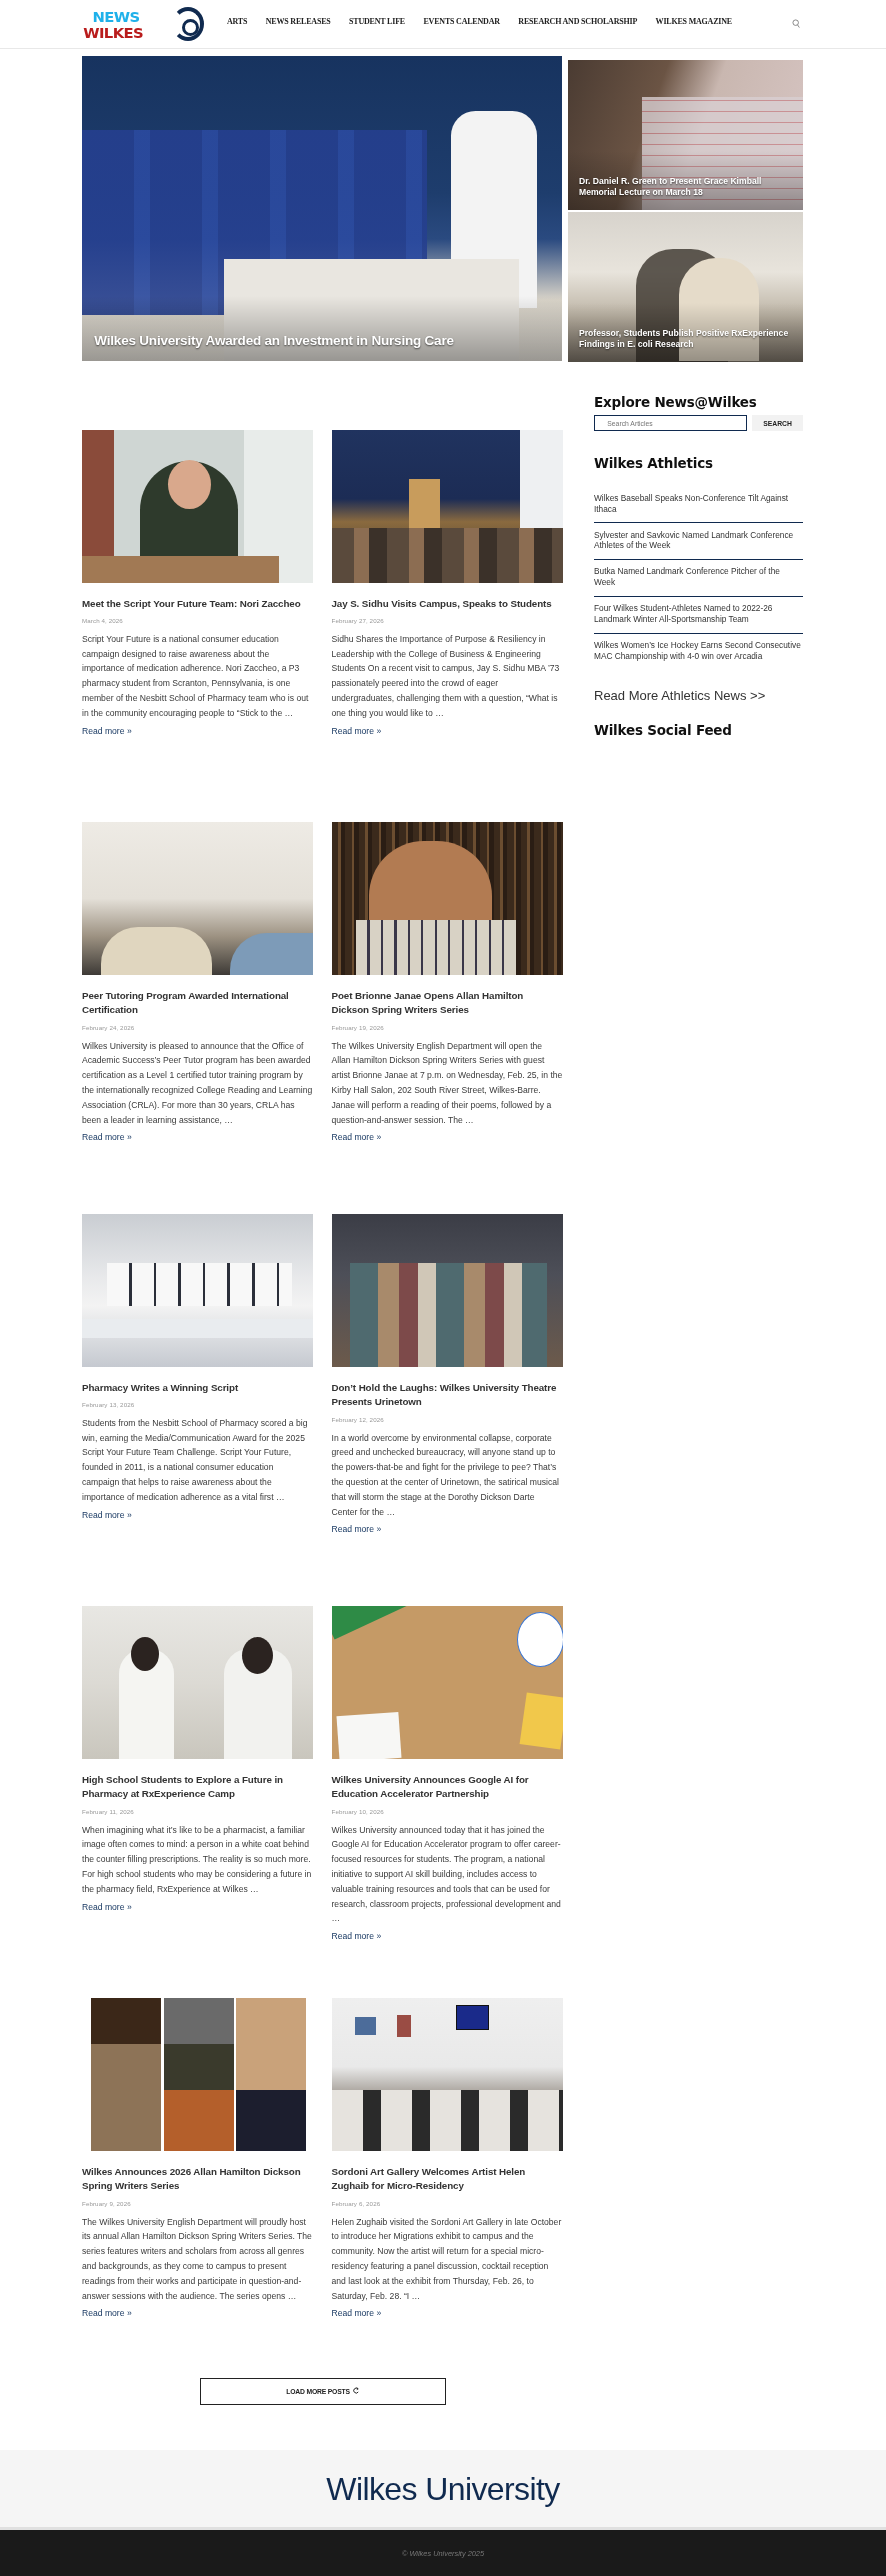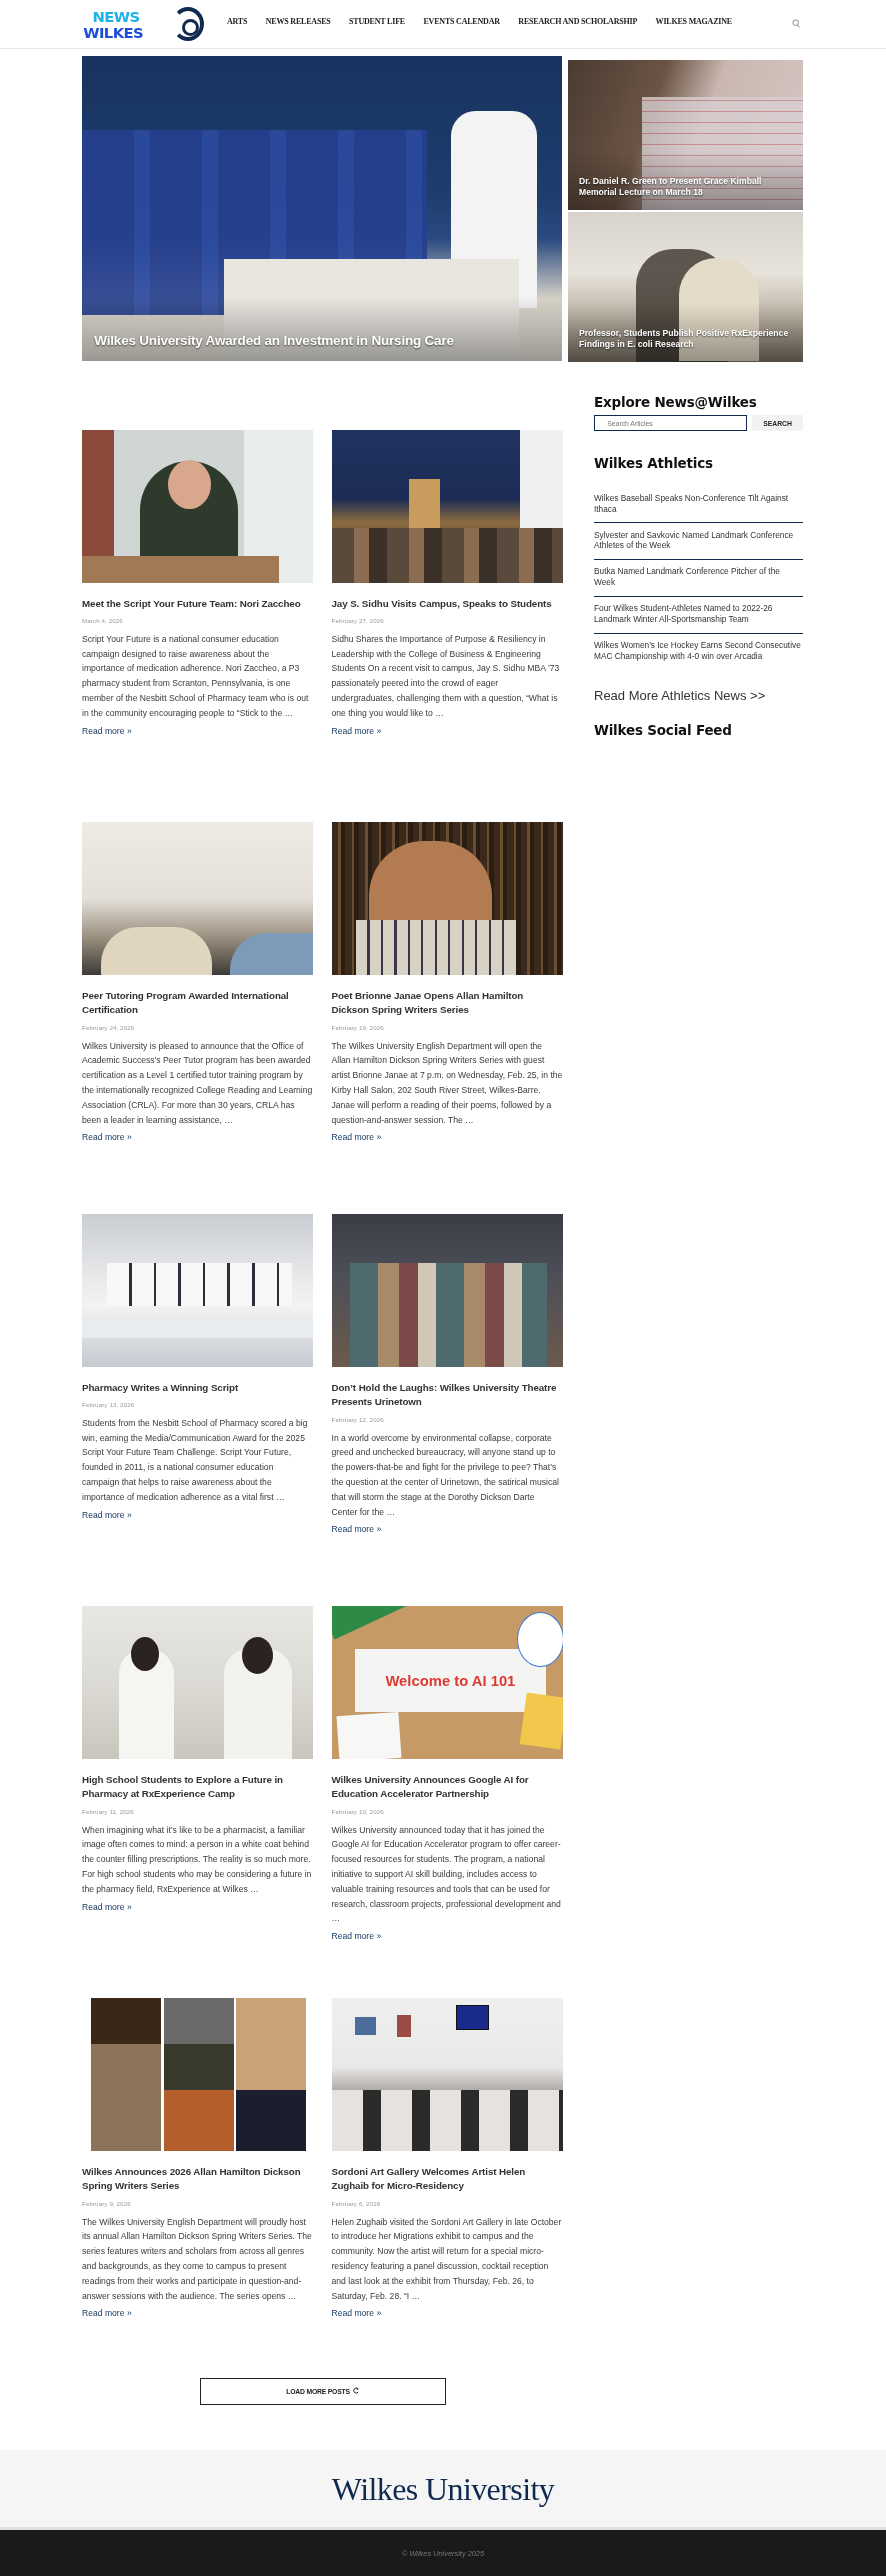--- a/index.html
+++ b/index.html
@@ -1,21 +1,21 @@
 <!DOCTYPE html>
 <html style="font-size:9.8px"><head>
 <meta charset="utf-8">
 <style>
 *{box-sizing:border-box;margin:0;padding:0}
 html,body{width:886px;background:#fff;color:#222;font-family:"Liberation Sans",sans-serif}
 a{color:inherit;text-decoration:none}
 .header{height:49px;border-bottom:0.6px solid #e8e8e8;position:relative}
 .logo{position:absolute;left:82px;top:6.2px;width:123px;height:37px}
 .logo .news{position:absolute;left:10.5px;top:4.3px;font-family:"DejaVu Sans",sans-serif;font-weight:900;font-size:14.8px;letter-spacing:-0.6px;color:#1fb1ea;line-height:14.8px}
-.logo .wilkes{position:absolute;left:1.2px;top:19.7px;font-family:"DejaVu Sans",sans-serif;font-weight:900;font-size:14.8px;letter-spacing:-0.6px;color:#1d4ed8;line-height:14.8px}
+.logo .wilkes{position:absolute;left:1.2px;top:19.7px;font-family:"DejaVu Sans",sans-serif;font-weight:900;font-size:14.8px;letter-spacing:-0.6px;color:#b91c1c;line-height:14.8px}
 .logo .at{position:absolute;left:90px;top:1.2px;width:32px;height:34px;border:4.3px solid #102a4f;border-radius:50%;border-left-color:transparent}
 .logo .at::after{content:"";position:absolute;left:5.5px;top:8px;width:11px;height:11px;border:3.7px solid #102a4f;border-radius:50%}
 .nav{position:absolute;left:227px;top:17px;display:flex;gap:18.5px}
 .nav a{font-family:Liberation Serif, serif;font-weight:bold;font-size:8px;color:#222;letter-spacing:-0.2px;text-transform:uppercase}
 .search-ico{position:absolute;left:792px;top:18.5px;width:8.6px;height:8.6px}
 .hero{position:absolute;left:82px;top:56px;width:721px;height:305px}
 .hero-main{position:absolute;left:0;top:0;width:480px;height:305px;overflow:hidden}
 .hero-side{position:absolute;left:486px;width:235px;height:150px;overflow:hidden}
 .ph{position:absolute;inset:0}
 .cap{position:absolute;left:0;right:0;bottom:0;padding:0 12.3px 11px;color:#fff;font-weight:bold;text-shadow:0 0.6px 1.8px rgba(0,0,0,.6);background:linear-gradient(transparent,rgba(0,0,0,.35))}
@@ -36,21 +36,21 @@
 .srow input{width:153px;height:16.6px;border:0.6px solid #102a4f;padding-left:12.3px;font-size:6.8px;color:#888;font-family:"Liberation Sans",sans-serif}
 .srow button{width:51px;height:16.6px;border:0;background:#f2f2f2;font-weight:bold;font-size:6.8px;color:#222;font-family:"Liberation Sans",sans-serif}
 .ath-h{margin-top:23.4px}
 .ath-list{margin-top:22px}
 .ath-item{font-size:8.3px;line-height:10.8px;color:#333;padding:6.2px 0 8px;border-bottom:0.6px solid #102a4f}
 .ath-item:first-child{padding-top:0}
 .ath-item:last-child{border-bottom:0}
 .ath-more{display:block;margin-top:18.5px;font-size:13px;color:#333}
 .social{margin-top:18.5px}
 .footer1{position:absolute;left:0;top:2450px;width:886px;height:78px;background:#f5f5f5;display:flex;align-items:center;justify-content:center}
-.footer1 span{font-family:Liberation Serif, serif;font-size:32px;color:#102a4f;letter-spacing:-0.6px}
+.footer1 span{font-family:Liberation Sans, sans-serif;font-size:32px;color:#102a4f;letter-spacing:-0.6px}
 .footer-line{position:absolute;left:0;top:2527px;width:886px;height:2.5px;background:#e0e0e0}
 .footer2{position:absolute;left:0;top:2530px;width:886px;height:46px;background:#1a1a1a;display:flex;align-items:center;justify-content:center}
 .footer2 span{font-size:7.4px;color:#777;font-style:italic}
 </style>
 </head>
 <body>
 
 <div style="position:relative;width:886px;height:2576px">
 
   <header class="header">
@@ -173,21 +173,20 @@
           <div style="position:absolute;left:160px;top:31px;width:31px;height:37px;background:#2b2320;border-radius:50%"></div>
         </a>
         <h3>High School Students to Explore a Future in Pharmacy at RxExperience Camp</h3>
         <div class="date">February 11, 2026</div>
         <p>When imagining what it’s like to be a pharmacist, a familiar image often comes to mind: a person in a white coat behind the counter filling prescriptions. The reality is so much more. For high school students who may be considering a future in the pharmacy field, RxExperience at Wilkes …</p>
         <a class="more">Read more »</a>
       </article>
       <article class="card">
         <a class="img" style="display:block;background:#c59a66">
           <div style="position:absolute;left:-12.3px;top:0;width:105px;height:37px;background:#2e8b46;transform:rotate(-25deg);transform-origin:left top"></div>
-          <div style="position:absolute;left:23.4px;top:43px;width:191px;height:63px;background:#f4f4f2;display:flex;align-items:center;justify-content:center;color:#dc3b34;font-weight:bold;font-size:14.8px">Welcome to AI 101</div>
           <div style="position:absolute;left:185px;top:6.2px;width:47px;height:55px;border-radius:50%;background:#fff;border:1.8px solid #3b78d8"></div>
           <div style="position:absolute;left:191px;top:89px;width:41px;height:52px;background:#f1c84b;transform:rotate(8deg)"></div>
           <div style="position:absolute;left:6.2px;top:108px;width:62px;height:46px;background:#f7f7f5;transform:rotate(-4deg)"></div>
         </a>
         <h3>Wilkes University Announces Google AI for Education Accelerator Partnership</h3>
         <div class="date">February 10, 2026</div>
         <p>Wilkes University announced today that it has joined the Google AI for Education Accelerator program to offer career-focused resources for students. The program, a national initiative to support AI skill building, includes access to valuable training resources and tools that can be used for research, classroom projects, professional development and …</p>
         <a class="more">Read more »</a>
       </article>
 

